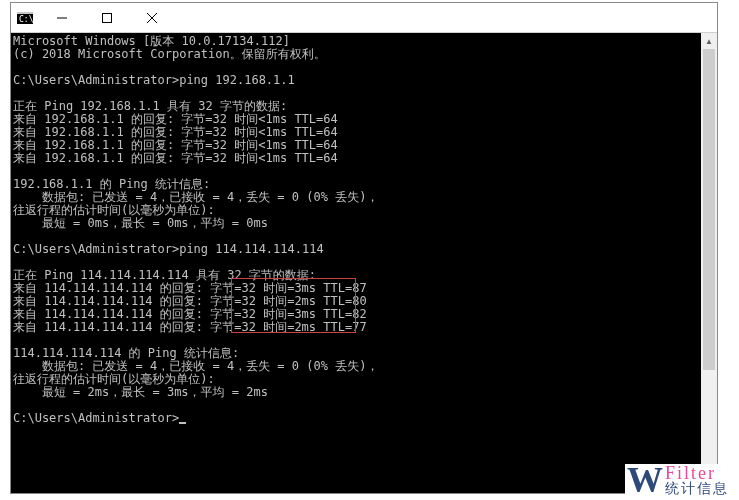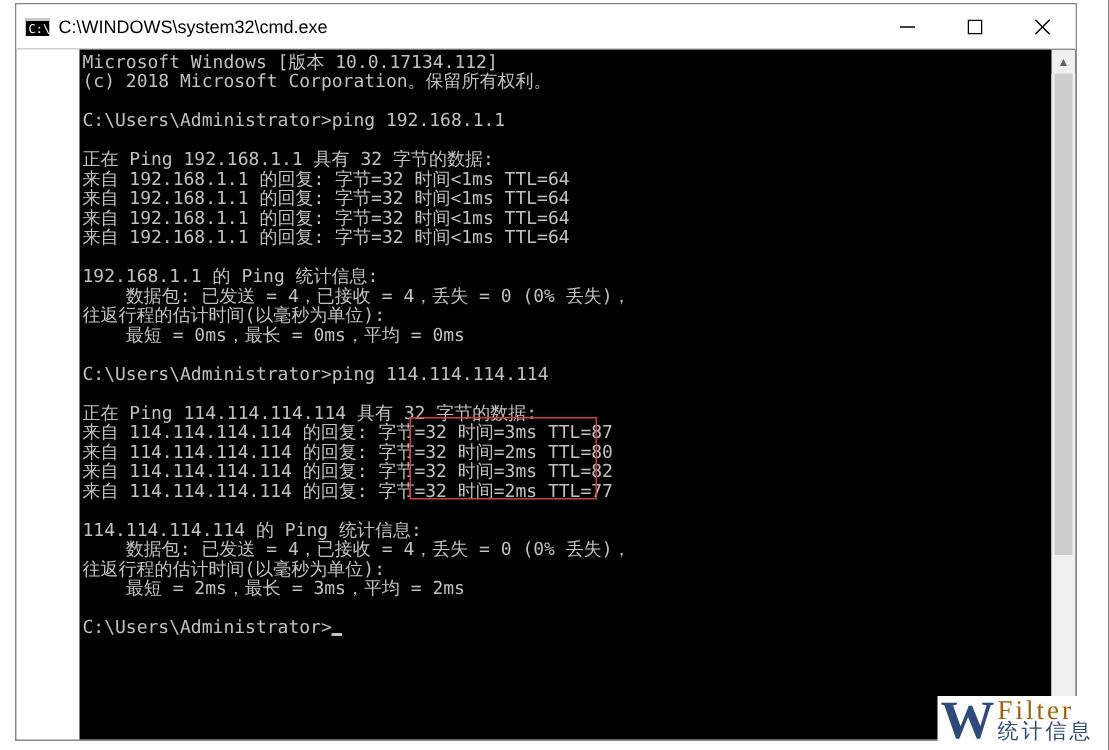--- a/index.html
+++ b/index.html
@@ -54,21 +54,20 @@
       align-items: center;
       justify-content: center;
       color: #000;
     }
     .win-btn svg { display: block; }
     .terminal {
       flex: 1;
       background: #000;
       position: relative;
       overflow: hidden;
-      margin-left: 42px;
     }
     .terminal-content {
       position: absolute;
       left: 2px;
       top: 2px;
       right: 16px;
       font-family: "NSimSun", "SimSun", "Consolas", monospace;
       font-size: 12px;
       line-height: 13px;
       color: #c0c0c0;
@@ -132,42 +131,41 @@
       line-height: 32px;
       color: #2e4a7a;
       font-weight: bold;
       margin-right: 2px;
     }
     .watermark-text { display: flex; flex-direction: column; line-height: 1; }
     .watermark-line1 {
       font-family: "Times New Roman", serif;
       font-size: 18px;
       letter-spacing: 2px;
-      color: #a16207;
+      color: #ec4899;
     }
     .watermark-line2 {
       font-family: "SimSun", serif;
       font-size: 14px;
       color: #2e4a7a;
       letter-spacing: 2px;
     }
   </style>
 </head>
 <body>
 
 <div class="window">
   <div class="titlebar">
     <span class="titlebar-icon">
       <svg width="16" height="12" viewBox="0 0 16 12">
         <rect x="0" y="0" width="16" height="12" fill="#000"></rect>
         <rect x="0" y="0" width="16" height="2" fill="#c8c8c8"></rect>
         <text x="2" y="10" font-size="8" fill="#fff" font-family="monospace">C:\</text>
       </svg>
     </span>
-    <span class="titlebar-title">C:\WINDOWS\system32\cmd.exe</span>
     <div class="win-controls">
       <div class="win-btn">
         <svg width="10" height="10">
             <line x1="0" y1="5" x2="10" y2="5" stroke="#000" stroke-width="1"></line>
           </svg>
       </div>
       <div class="win-btn">
         <svg width="10" height="10">
             <rect x="0.5" y="0.5" width="9" height="9" fill="none" stroke="#000" stroke-width="1"></rect>
           </svg>

